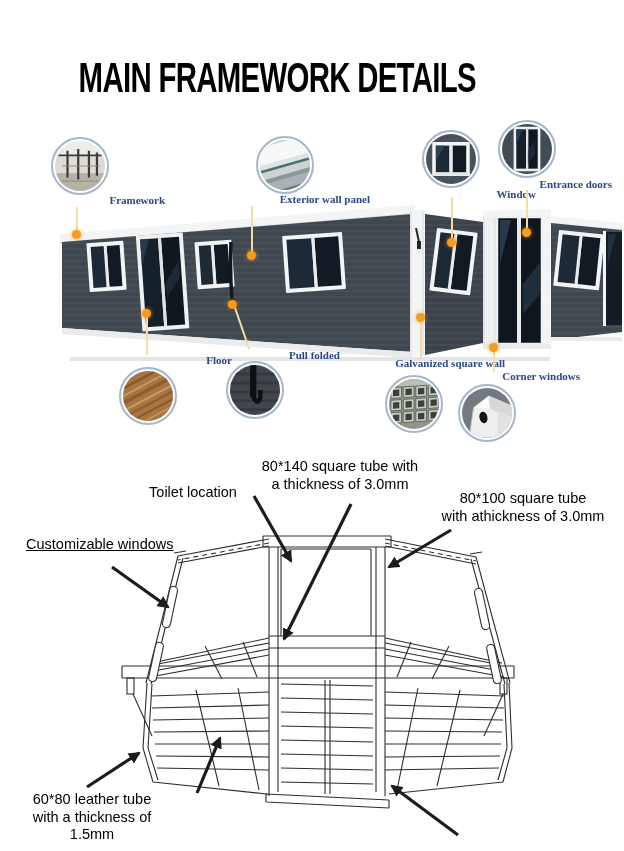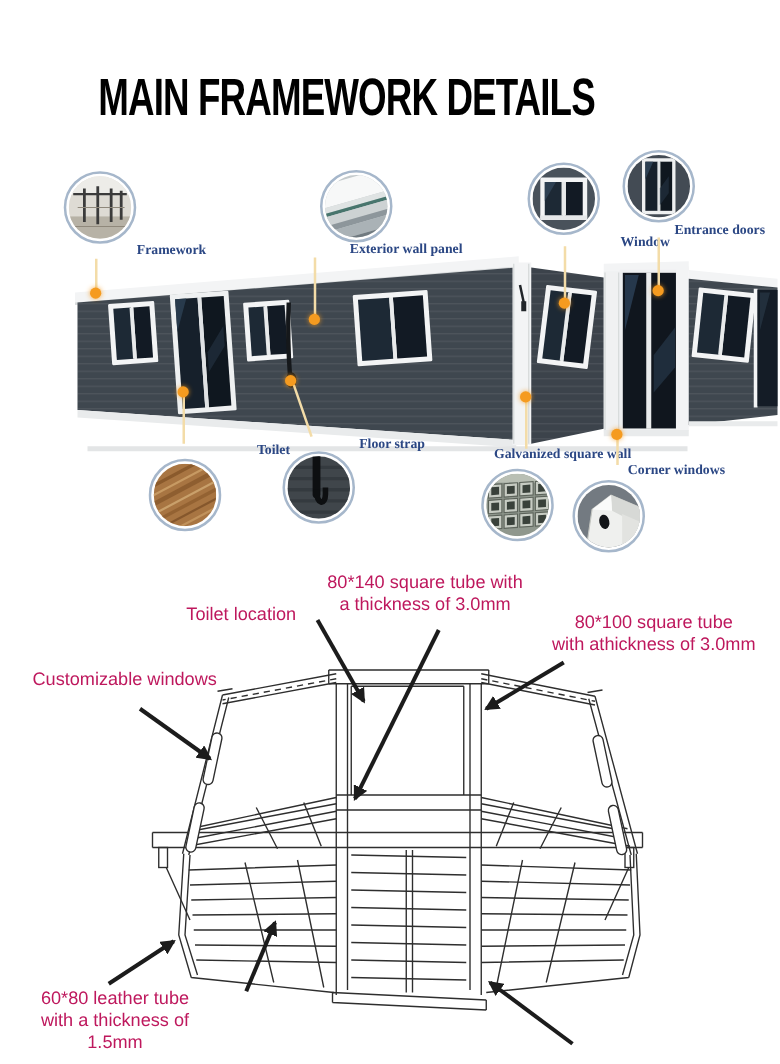--- a/index.html
+++ b/index.html
@@ -19,23 +19,23 @@
   .clabel{position:absolute;width:170px;text-align:right;
           font-family:"Liberation Serif",serif;font-weight:bold;font-size:11px;
           color:#2B4784;line-height:1.1;}
 
   
   .leader{position:absolute;width:2px;background:#F3DCA8;}
   .dot{position:absolute;width:9px;height:9px;border-radius:50%;background:#F59B20;
        box-shadow:0 0 4px rgba(245,155,32,.85);}
 
   
-  .ann{position:absolute;font-size:14.5px;line-height:1.22;color:#be185d;
+  .ann{position:absolute;font-size:14.5px;line-height:1.22;color:#000000;
        white-space:pre-line;text-align:center;}
-  .ann.left{text-align:left;}
+  .ann.left{text-align:left;text-decoration:underline;}
 
   .bottom-rule{position:absolute;left:0;top:844px;width:624px;height:3px;background:#0d0d0d;}
   .abs{position:absolute;}
 </style>
 </head>
 <body>
 
 <div class="page">
 
   <h1 class="title">MAIN FRAMEWORK DETAILS</h1>
@@ -191,37 +191,37 @@
       <rect x="13" y="3" width="30" height="50" fill="#EEF0F1" rx="1"></rect>
       <rect x="16" y="6" width="11" height="44" fill="#16202B"></rect>
       <rect x="29" y="6" width="11" height="44" fill="#0F171F"></rect>
       <rect x="27" y="6" width="2.5" height="44" fill="#DFE2E4"></rect>
       <polygon points="16,6 23,6 16,22" fill="#2C3F52"></polygon>
       <polygon points="29,30 37,19 37,34 29,45" fill="#22303F" opacity=".7"></polygon>
     </svg>
   </div>
   <div class="clabel" style="left:442px;top:134px">Entrance doors</div>
 
-  <div class="clabel" style="left:62px;top:310px">Toilet</div>
+  <div class="clabel" style="left:62px;top:310px">Floor</div>
   <div class="circle" style="left:119px;top:323px">
     <svg viewBox="0 0 56 56">
       <rect width="56" height="56" fill="#A87542"></rect>
       <g transform="rotate(-28 28 28)">
         <rect x="-14" y="6" width="84" height="3" fill="#8A5A2C"></rect>
         <rect x="-14" y="14" width="84" height="2" fill="#C79A63"></rect>
         <rect x="-14" y="20" width="84" height="4" fill="#7D4E24" opacity=".6"></rect>
         <rect x="-14" y="29" width="84" height="2" fill="#C9A06B"></rect>
         <rect x="-14" y="35" width="84" height="3" fill="#8A5A2C" opacity=".7"></rect>
         <rect x="-14" y="43" width="84" height="2" fill="#6E431E" opacity=".6"></rect>
         <rect x="-14" y="50" width="84" height="2" fill="#C79A63" opacity=".8"></rect>
       </g>
     </svg>
   </div>
 
-  <div class="clabel" style="left:170px;top:305px">Floor strap</div>
+  <div class="clabel" style="left:170px;top:305px">Pull folded</div>
   <div class="circle" style="left:226px;top:317px">
     <svg viewBox="0 0 56 56">
       <rect width="56" height="56" fill="#40464B"></rect>
       <path d="M0,10 H56 M0,20 H56 M0,30 H56 M0,40 H56 M0,50 H56" stroke="#343A3F" stroke-width="3"></path>
       <path d="M26,0 V34" stroke="#0D0F11" stroke-width="7" stroke-linecap="round"></path>
       <path d="M26,30 c0,14 8,14 8,4 v-6" stroke="#0D0F11" stroke-width="5" fill="none"></path>
     </svg>
   </div>
 
   <div class="clabel" style="left:335px;top:313px">Galvanized square wall</div>

